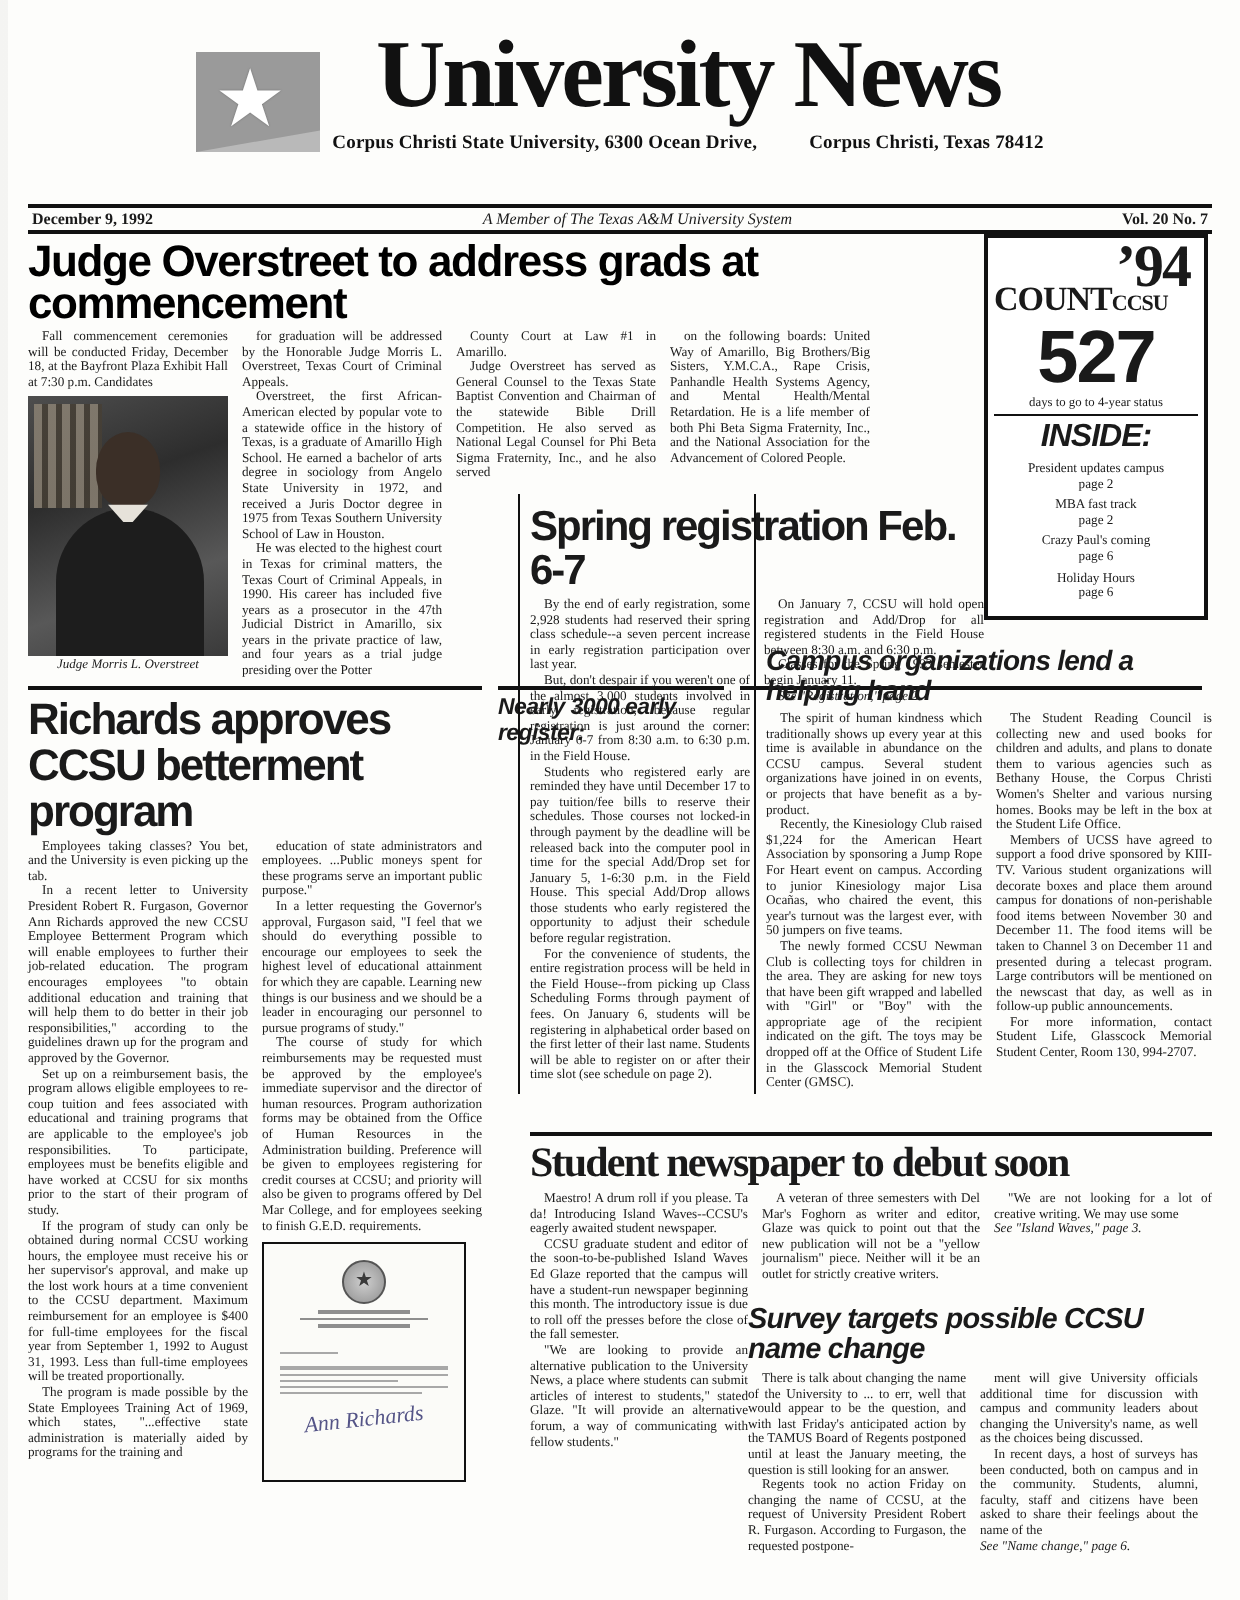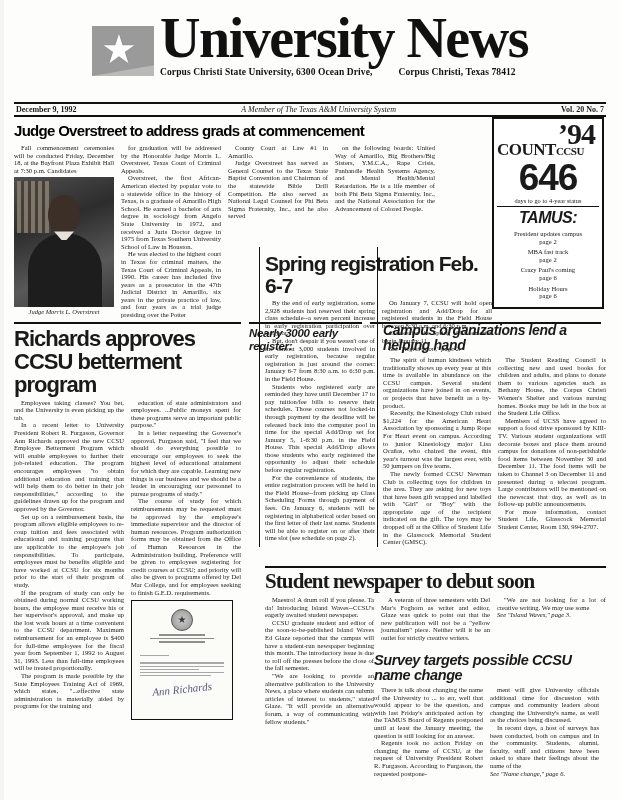--- a/index.html
+++ b/index.html
@@ -55,26 +55,27 @@
     position:absolute;
     left:0;bottom:0;
     width:62px;height:18px;
     background:#b9b9b9;
     clip-path:polygon(0 100%, 100% 40%, 100% 100%);
   }
   .mast-words{position:relative;}
   .mast-title{
     font-family:"Liberation Serif", serif;
     font-weight:bold;
-    font-size:56px;
+    font-size:48px;
     line-height:56px;
     letter-spacing:-1.5px;
     margin:0;
     color:#111;
     white-space:nowrap;
+    text-align:center;
   }
   .mast-sub{
     font-family:"Liberation Serif", serif;
     font-weight:bold;
     font-size:9.5px;
     letter-spacing:.1px;
     margin-top:1px;
     display:flex;
     justify-content:flex-start;
     color:#111;
@@ -97,21 +98,21 @@
   .folio .vol{font-weight:bold;font-size:8px;}
   
   .body-area{
     position:relative;
     padding:0 14px;
     box-sizing:border-box;
   }
   .hl1{
     font-family:"Liberation Sans", sans-serif;
     font-weight:bold;
-    font-size:15px;
+    font-size:22px;
     line-height:21px;
     letter-spacing:-0.7px;
     margin:3px 0 3px 0;
     color:#000;
   }
   .hl-kicker{
     font-family:"Liberation Sans", sans-serif;
     font-weight:bold;
     font-style:italic;
     font-size:11.5px;
@@ -345,24 +346,24 @@
           </div>
         </div>
       </div>
 
       <div style="flex:0 0 112px;">
         <div class="cd-box">
           <div class="cd-94">’94</div>
           <div class="cd-word">
             <span>C</span><span>OUNT</span><small>CCSU</small>
           </div>
-          <div class="cd-num">646</div>
+          <div class="cd-num">527</div>
           <div class="cd-days">days to go to 4-year status</div>
           <div class="mini-rule"></div>
-          <div class="cd-inside">TAMUS:</div>
+          <div class="cd-inside">INSIDE:</div>
           <div class="cd-item">
             <div>President updates campus</div>
             <div>page 2</div>
           </div>
           <div class="cd-item">
             <div>MBA fast track</div>
             <div>page 2</div>
           </div>
           <div class="cd-item">
             <div>Crazy Paul's coming</div>

